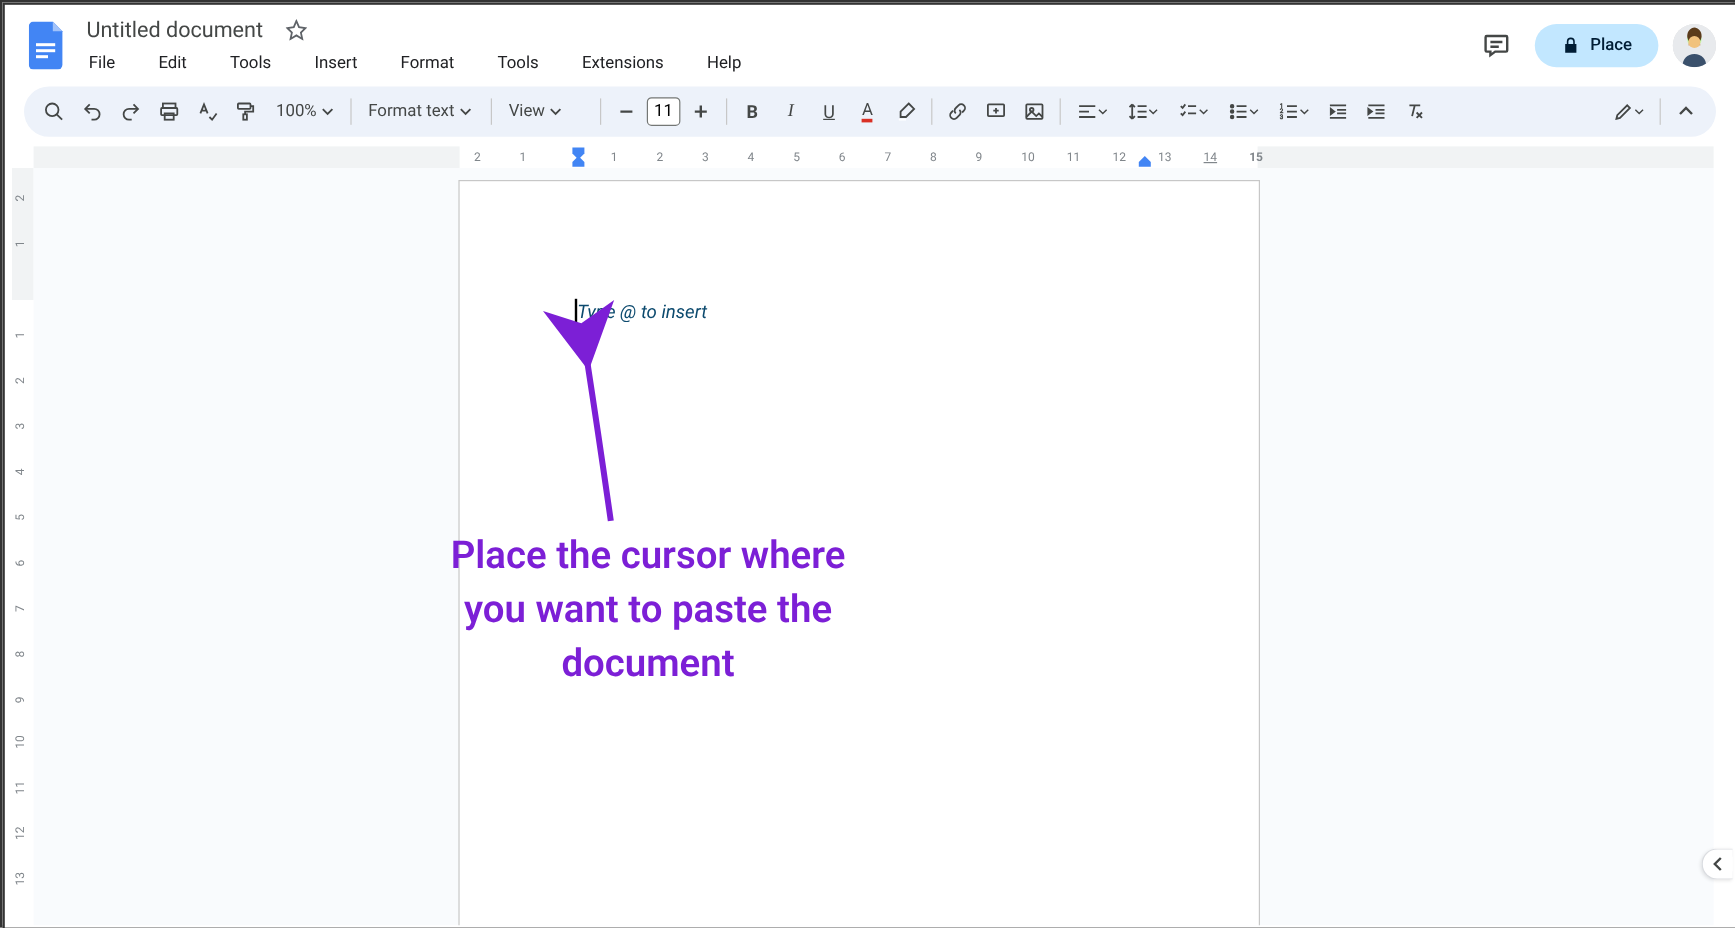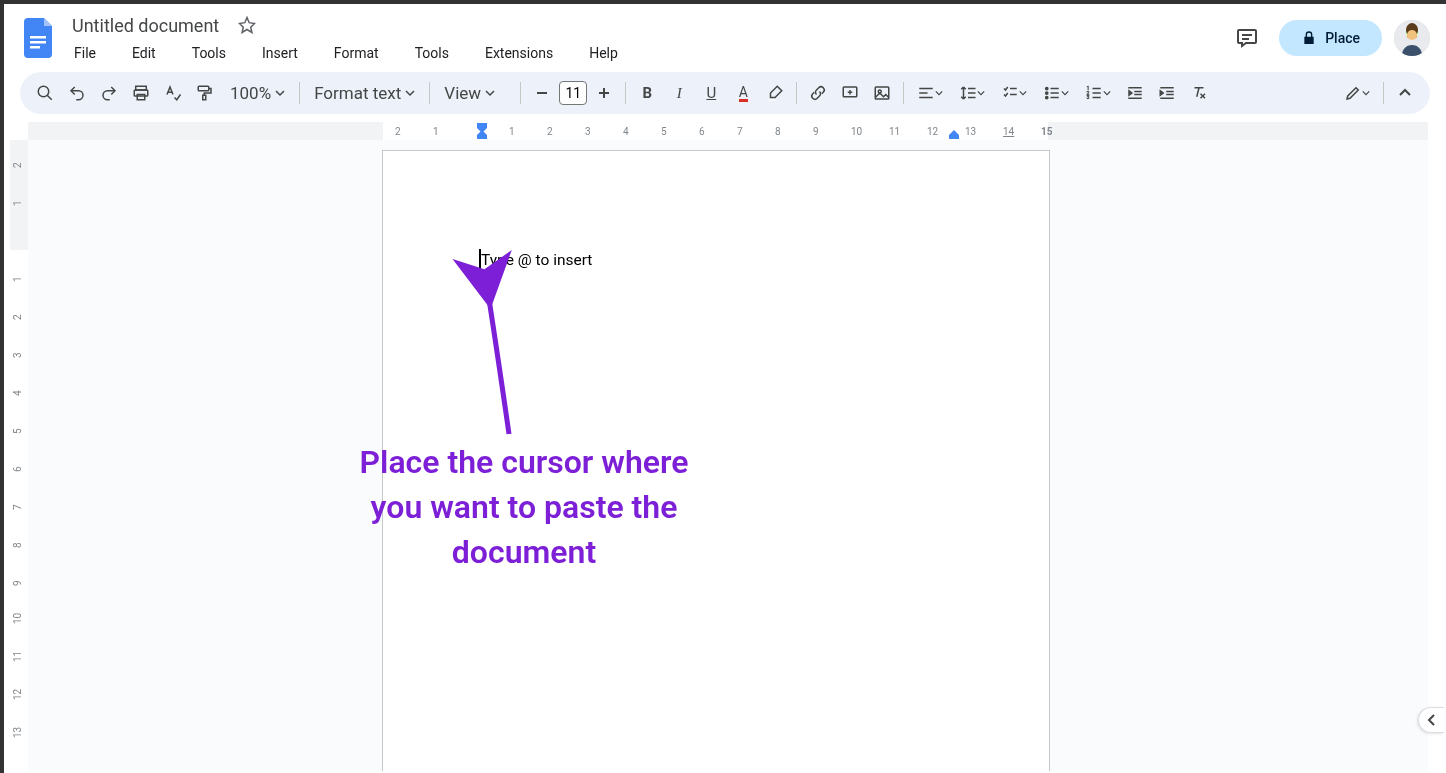--- a/index.html
+++ b/index.html
@@ -19,35 +19,35 @@
 
 .header-right { display: flex; align-items: center; gap: 12px; margin-left: auto; }
 .comments-btn { width: 40px; height: 40px; display: flex; align-items: center; justify-content: center; border-radius: 50%; cursor: pointer; }
 .share-btn { display: flex; align-items: center; gap: 8px; background: #c2e7ff; color: #001d35; font-size: 14px; font-weight: 500; padding: 10px 22px; border-radius: 100px; cursor: pointer; }
 .avatar { width: 36px; height: 36px; border-radius: 50%; background: #ddd; cursor: pointer; overflow: hidden; }
 
 
 .toolbar { display: flex; align-items: center; gap: 2px; background: #edf2fa; border-radius: 24px; margin: 8px 16px 0 16px; padding: 2px 10px; height: 42px; }
 .tb-btn { min-width: 30px; height: 30px; display: flex; align-items: center; justify-content: center; border-radius: 4px; cursor: pointer; color: #444746; }
 .tb-sep { width: 1px; height: 22px; background: #c7c7c7; margin: 0 4px; }
-.tb-dropdown { display: flex; align-items: center; gap: 4px; padding: 0 8px; height: 30px; border-radius: 4px; cursor: pointer; font-size: 17px; color: #444746; }
+.tb-dropdown { display: flex; align-items: center; gap: 4px; padding: 0 8px; height: 30px; border-radius: 4px; cursor: pointer; font-size: 14px; color: #444746; }
 .fontsize-group { display: flex; align-items: center; gap: 2px; }
 .fontsize-input { width: 28px; height: 24px; border: 1px solid #747775; border-radius: 4px; text-align: center; font-size: 14px; background: #fff; }
 .tb-spacer { flex: 1; }
 
 
 .ruler-h { position: absolute; top: 118px; left: 24px; right: 18px; height: 18px; background: #fff; }
 .ruler-tick { position: absolute; top: 4px; font-size: 10px; color: #80868b; }
 .ruler-v { position: absolute; top: 136px; left: 6px; width: 18px; bottom: 2px; background: #fff; }
 .ruler-v-tick { position: absolute; left: 2px; font-size: 10px; color: #80868b; transform: rotate(-90deg); transform-origin: left top; }
 
 
 .canvas-area { position: absolute; top: 136px; left: 24px; right: 18px; bottom: 2px; background: #f9fbfd; overflow: hidden; }
 .page { position: absolute; left: 354px; top: 10px; width: 668px; height: 760px; background: #fff; border: 1px solid #c7c7c7; }
-.placeholder { position: absolute; left: 98px; top: 100px; font-size: 15.5px; color: #000000; }
+.placeholder { position: absolute; left: 98px; top: 100px; font-size: 15.5px; font-style: italic; color: #0c4a6e; }
 .cursor-caret { position: absolute; left: 96px; top: 98px; width: 1.5px; height: 20px; background: #000; }
 
 .outline-btn { position: absolute; top: 150px; left: 44px; width: 36px; height: 36px; display: flex; align-items: center; justify-content: center; border-radius: 50%; cursor: pointer; color: #444746; }
 
 
 .annotation { position: absolute; pointer-events: none; }
 .annotation-text { font-family: "Comic Sans MS", "Segoe Script", cursive; font-size: 32px; font-weight: 600; color: #7c1fd6; text-align: center; line-height: 1.4; }
 
 
 .ruler-margin { position:absolute; top:0; bottom:0; background:#f1f3f4; }
@@ -411,19 +411,19 @@
 </div>
 
 <svg class="annotation" style="left:0;top:0" width="1446" height="773">
   <defs>
       <marker id="ah" markerWidth="14" markerHeight="14" refX="3" refY="7" orient="auto">
         <path d="M12 1L1 7l11 6L9 7z" fill="#7c1fd6"></path>
       </marker>
     </defs>
   <path d="M 505 430 Q 495 360 485 295" stroke="#7c1fd6" stroke-width="5" fill="none" marker-end="url(#ah)"></path>
 </svg>
-<div class="annotation" style="left:300px; top:436px; width:440px">
+<div class="annotation" style="left:316px; top:436px; width:440px">
   <div class="annotation-text">
     <span>Place the cursor where</span><br>
     <span>you want to paste the</span><br>
     <span>document</span>
   </div>
 </div>
 
 </body></html>

